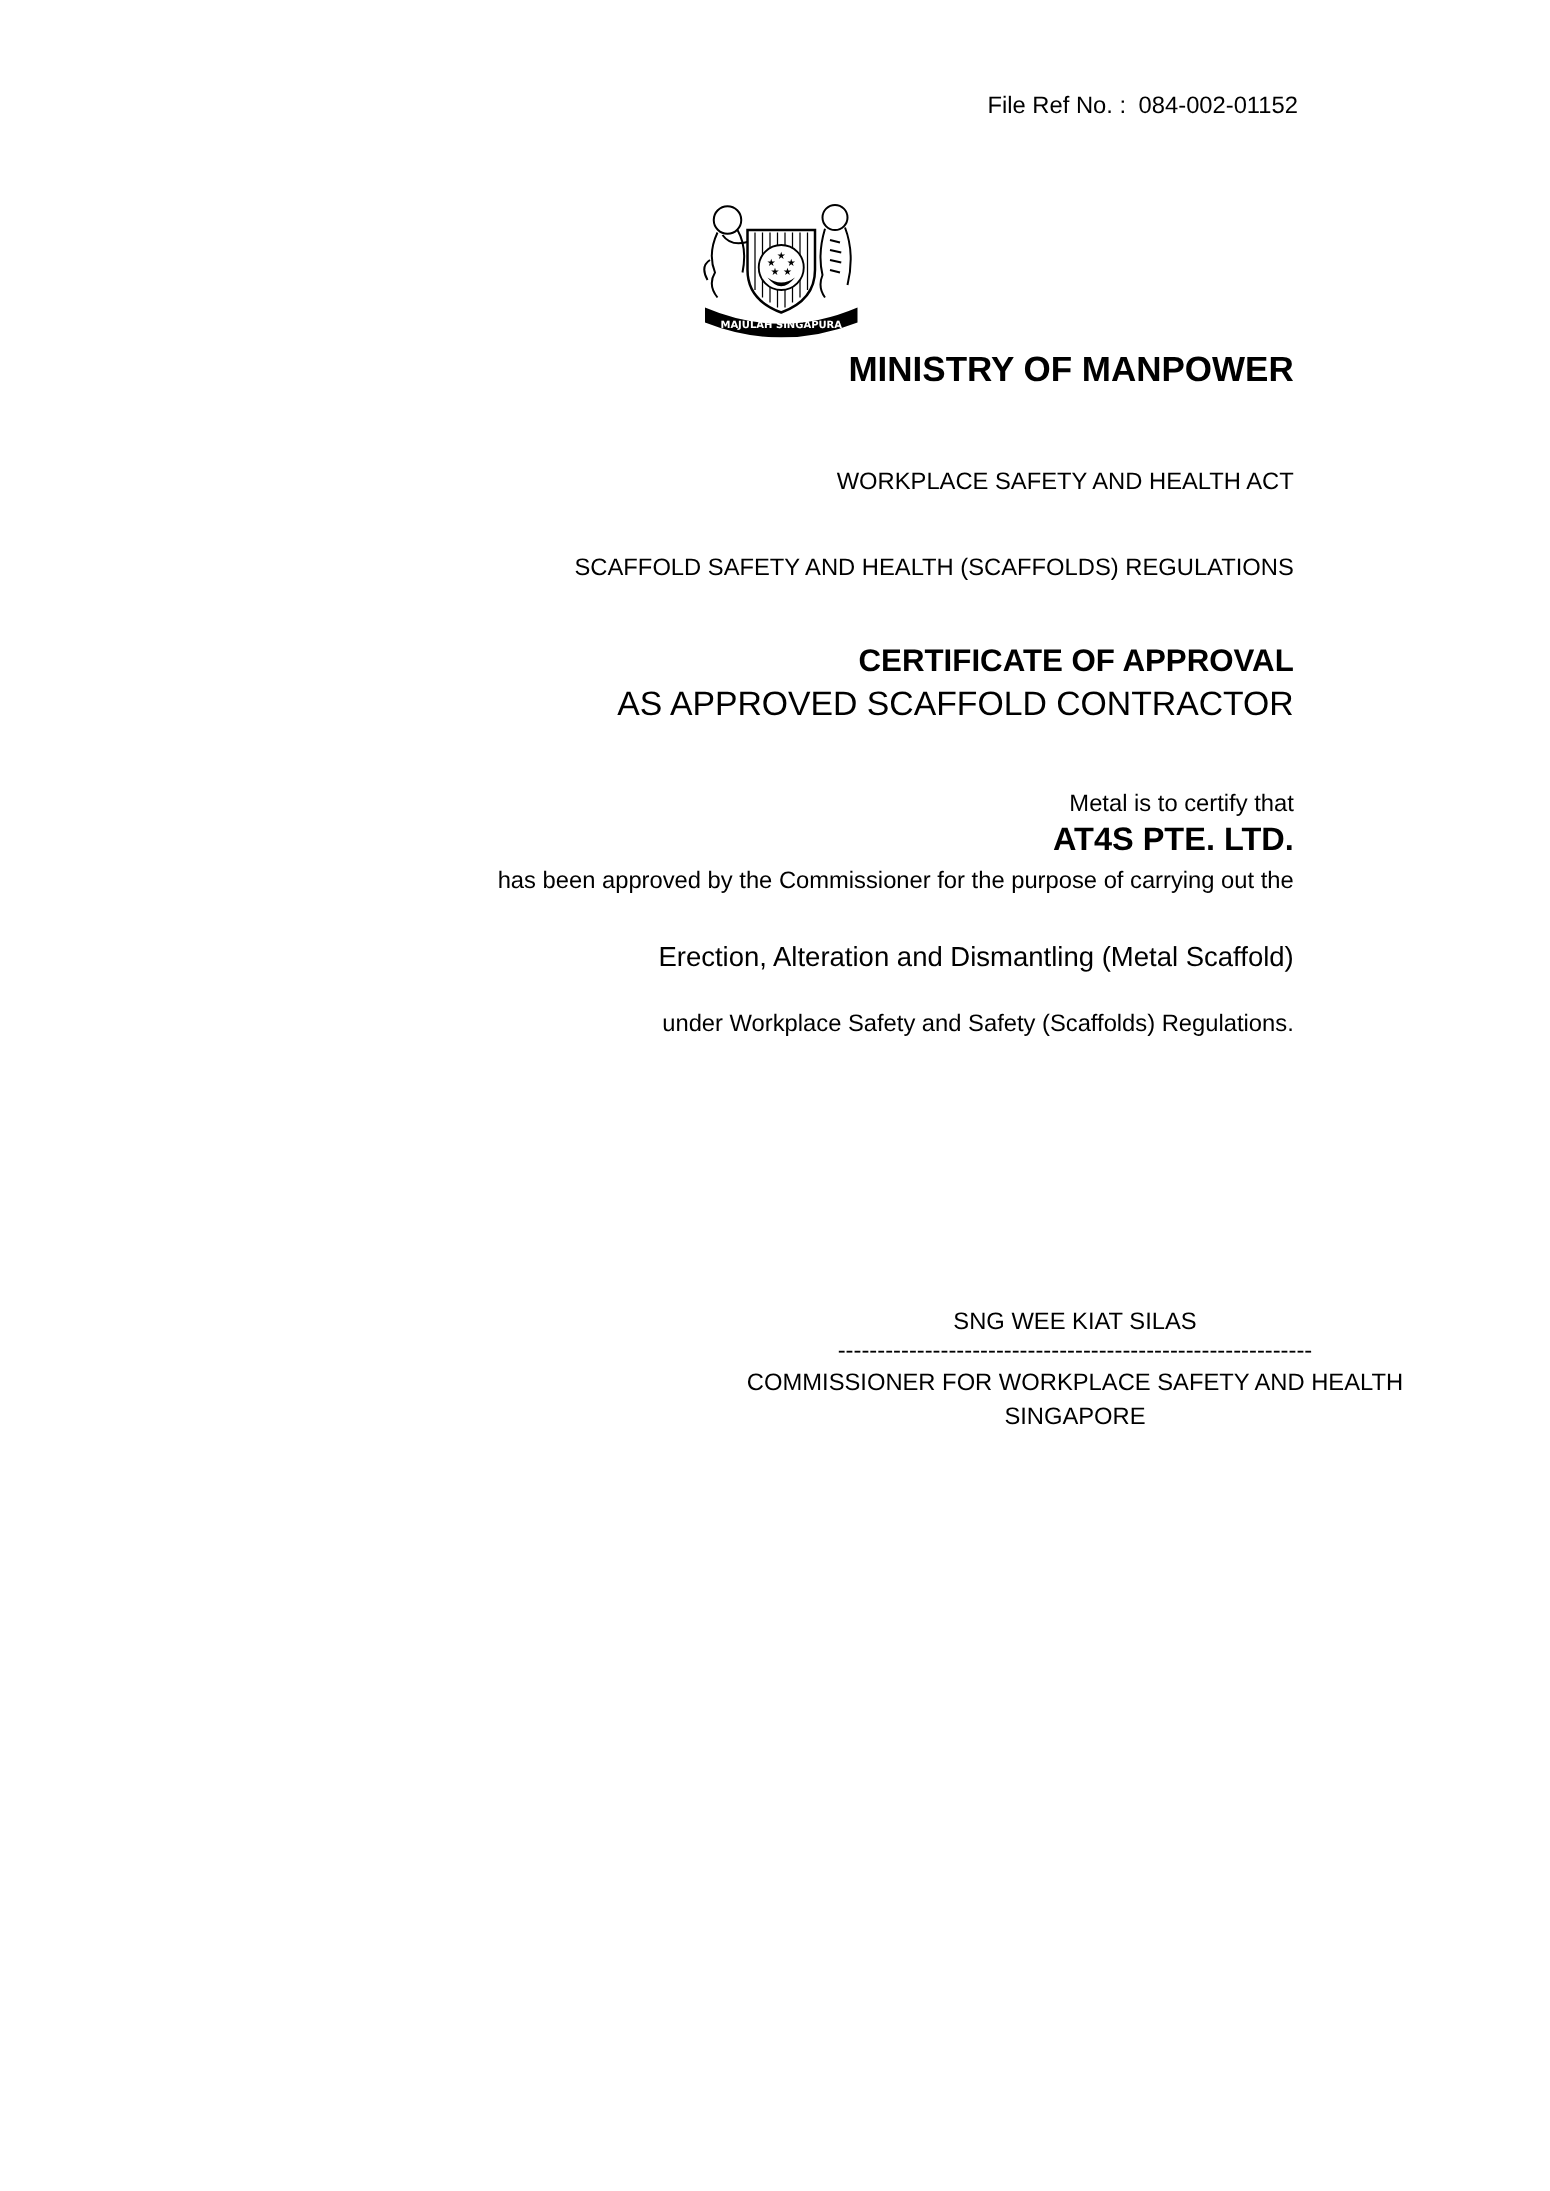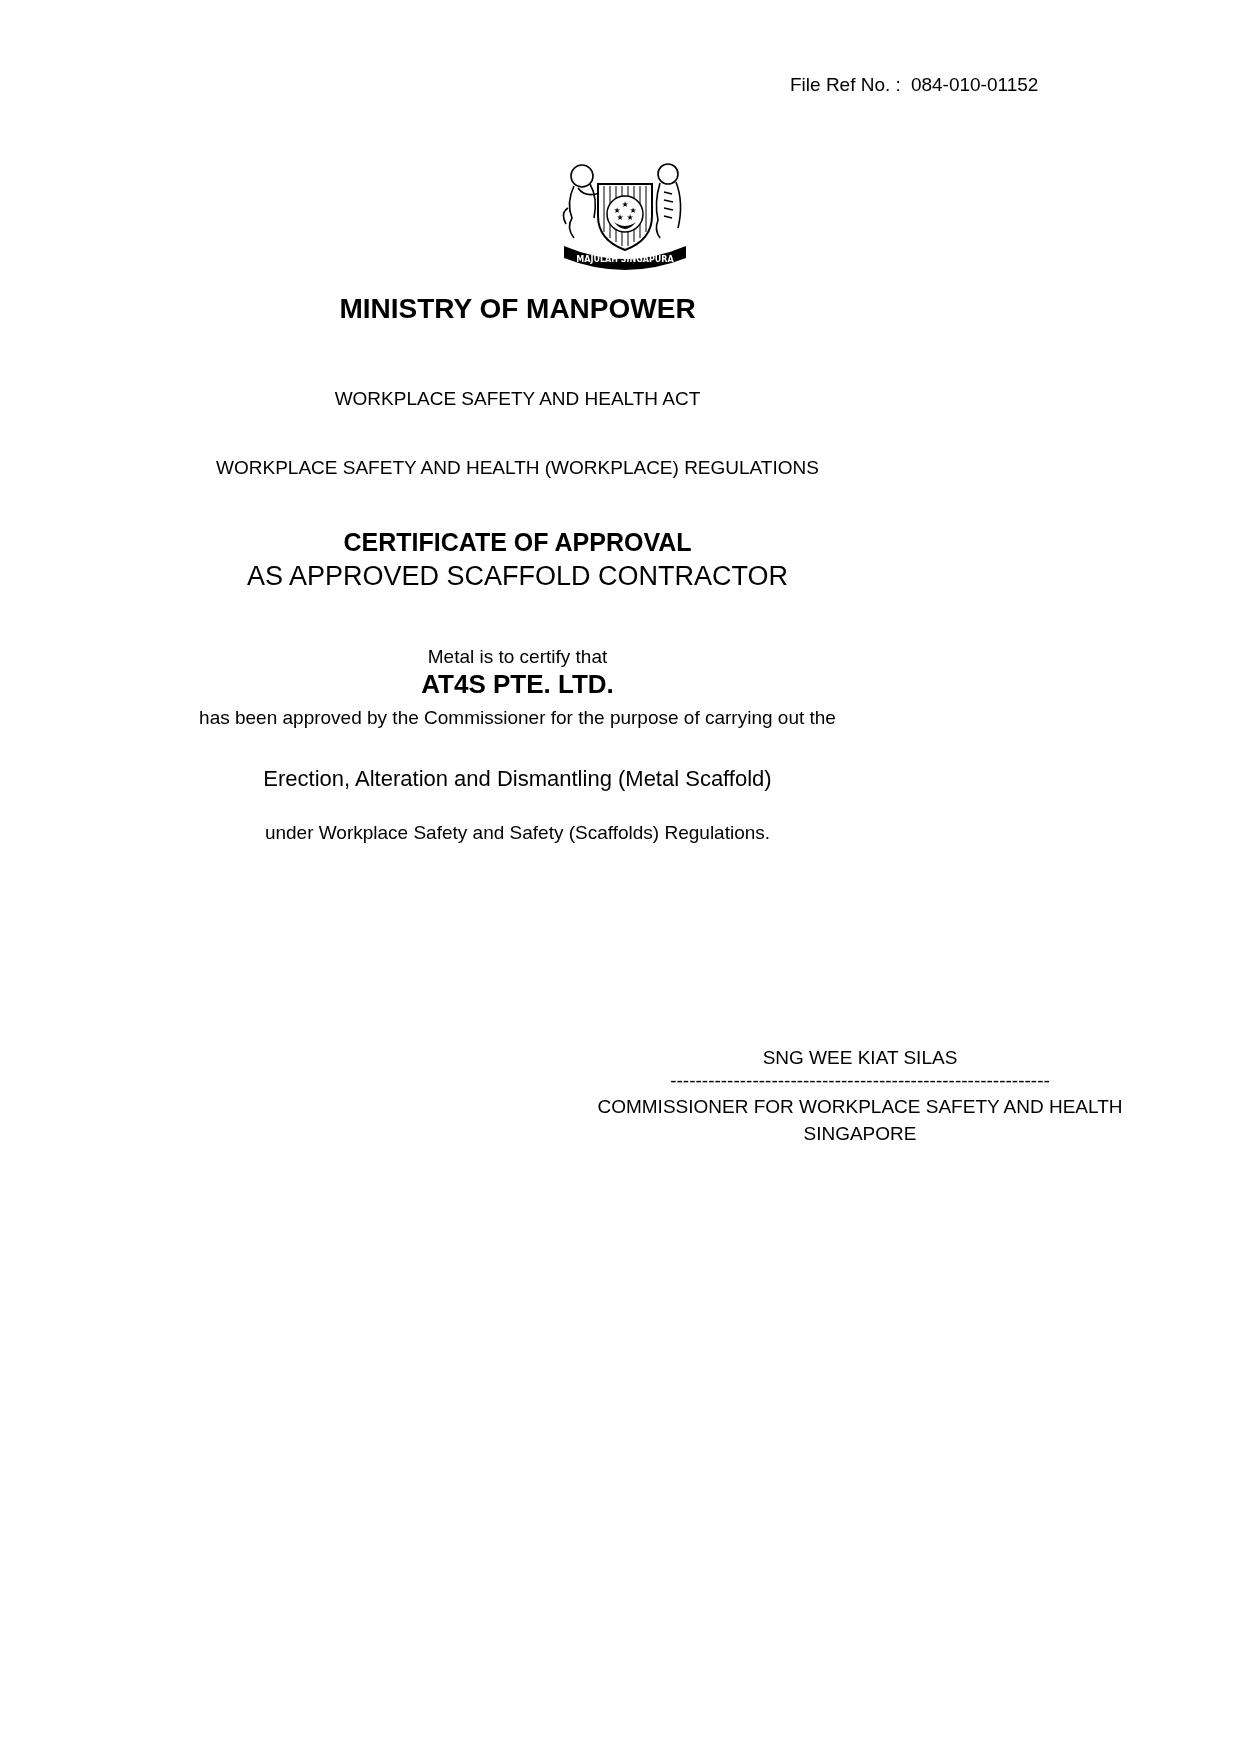--- a/index.html
+++ b/index.html
@@ -1,19 +1,19 @@
 <!DOCTYPE html>
 <html><head>
   <meta charset="utf-8">
   <style>
     html, body { margin:0; padding:0; background:#ffffff; }
     body { width:1240px; height:1753px; position:relative; overflow:hidden;
            font-family:"Liberation Sans", sans-serif; color:#000; }
     .abs { position:absolute; white-space:nowrap; }
-    .center { left:0; width:1035px; text-align:center;margin-top:13px; }
+    .center { left:0; width:1035px; text-align:right; }
     #ref { left:790px; top:74px; font-size:19px; }
     #ref .val { margin-left:10px; }
     #crest { left:560px; top:158px; width:130px; height:112px; }
     #ministry { top:280px; font-size:28px; font-weight:bold; }
     #act { top:375px; font-size:19px; }
     #regs { top:444px; font-size:19px; }
     #cert1 { top:515px; font-size:25px; font-weight:bold; }
     #cert2 { top:548px; font-size:27px; font-weight:normal; }
     #certify { top:633px; font-size:19px; }
     #company { top:656px; font-size:26px; font-weight:bold; }
@@ -23,21 +23,21 @@
     .sig { left:560px; width:600px; text-align:center; font-size:19px; }
     #signame { top:1047px; }
     #sigline { top:1070px; letter-spacing:0px; }
     #sigtitle { top:1096px; }
     #sigcountry { top:1123px; }
   </style>
 </head>
 <body>
 
 <div id="ref" class="abs">
-  <span>File Ref No. :</span><span class="val">084-010-01152</span>
+  <span>File Ref No. :</span><span class="val">084-002-01152</span>
 </div>
 
 <div id="crest" class="abs">
   <svg width="130" height="112" viewBox="0 0 130 112">
 
     <g fill="none" stroke="#000" stroke-width="1.6">
       <circle cx="22" cy="18" r="11"></circle>
       <path d="M14 28 Q6 45 12 60 Q6 70 14 80"></path>
       <path d="M30 26 Q38 40 34 60"></path>
       <path d="M8 50 Q0 55 6 66"></path>
@@ -73,21 +73,21 @@
     </g>
     <path d="M54 64 Q65 78 76 64 Q65 72 54 64 Z" fill="#000"></path>
 
     <path d="M4 88 Q65 114 126 88 L126 100 Q65 124 4 100 Z" fill="#000"></path>
     <text x="65" y="104" font-size="8" font-weight="bold" fill="#fff" text-anchor="middle" font-family="DejaVu Sans, sans-serif">MAJULAH SINGAPURA</text>
   </svg>
 </div>
 
 <div id="ministry" class="abs center">MINISTRY OF MANPOWER</div>
 <div id="act" class="abs center">WORKPLACE SAFETY AND HEALTH ACT</div>
-<div id="regs" class="abs center">WORKPLACE SAFETY AND HEALTH (WORKPLACE) REGULATIONS</div>
+<div id="regs" class="abs center">SCAFFOLD SAFETY AND HEALTH (SCAFFOLDS) REGULATIONS</div>
 <div id="cert1" class="abs center">CERTIFICATE OF APPROVAL</div>
 <div id="cert2" class="abs center">AS APPROVED SCAFFOLD CONTRACTOR</div>
 
 <div id="certify" class="abs center">Metal is to certify that</div>
 <div id="company" class="abs center">AT4S PTE. LTD.</div>
 <div id="approved" class="abs center">has been approved by the Commissioner for the purpose of carrying out the</div>
 <div id="scope" class="abs center">Erection, Alteration and Dismantling (Metal Scaffold)</div>
 <div id="under" class="abs center">under Workplace Safety and Safety (Scaffolds) Regulations.</div>
 
 <div id="signame" class="abs sig">SNG WEE KIAT SILAS</div>

